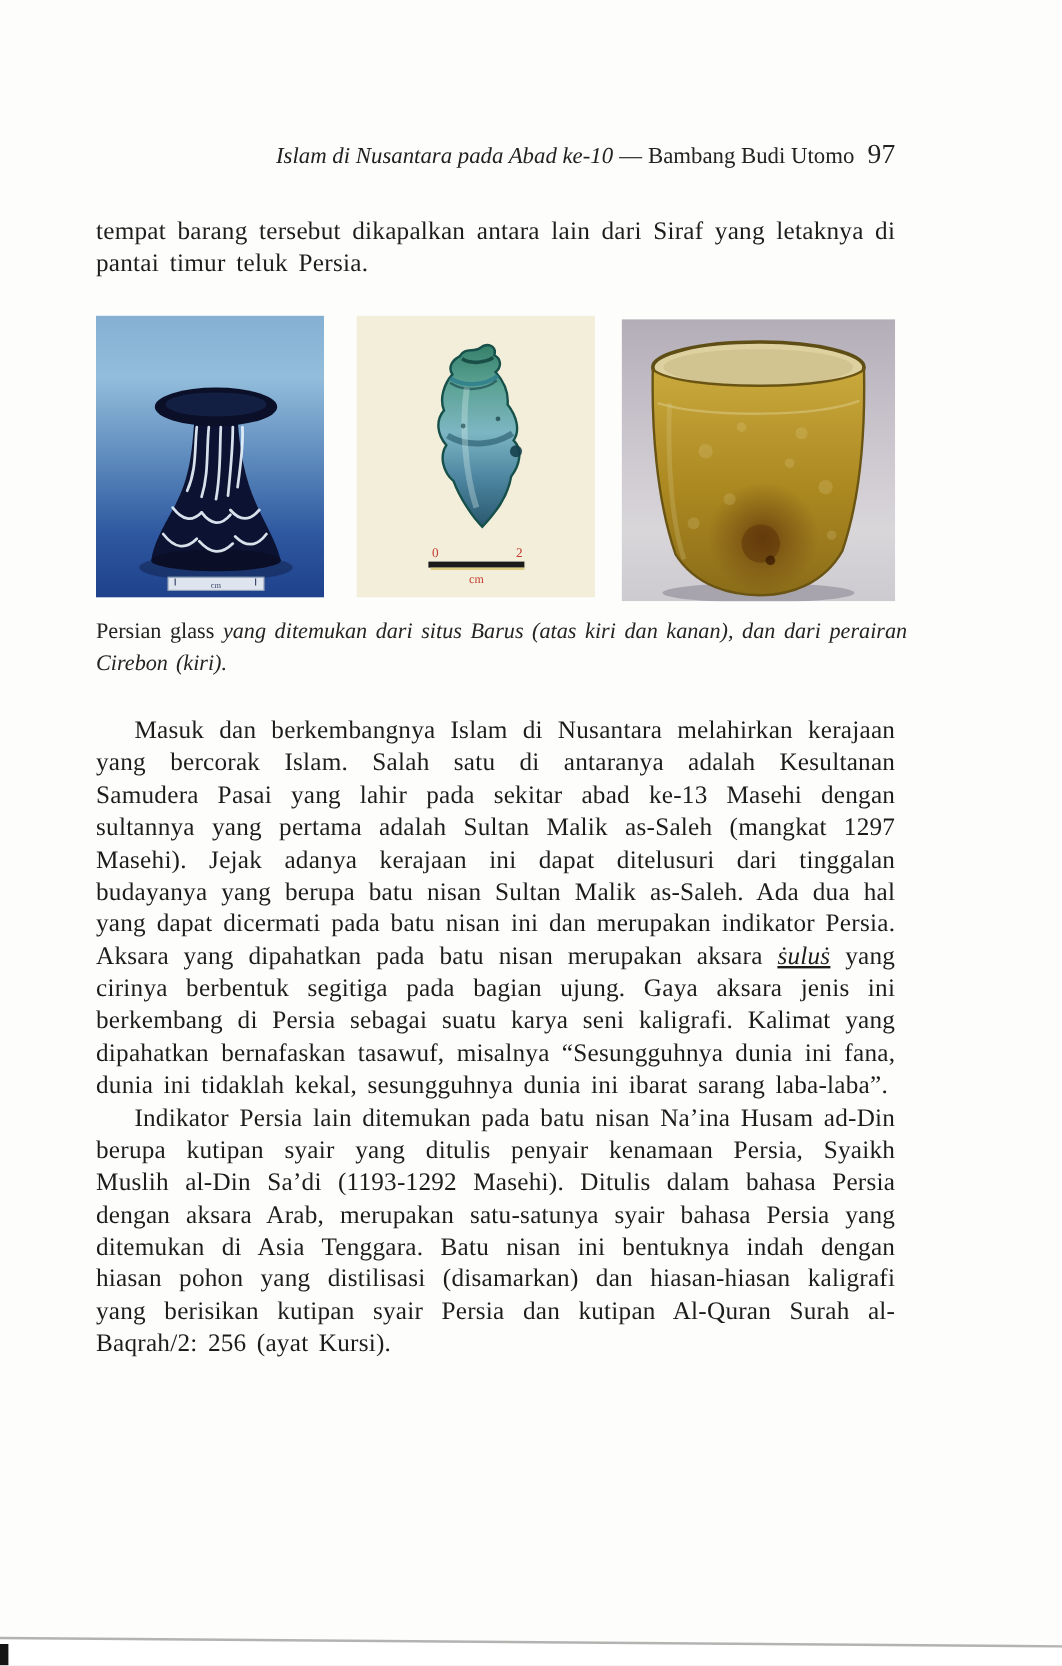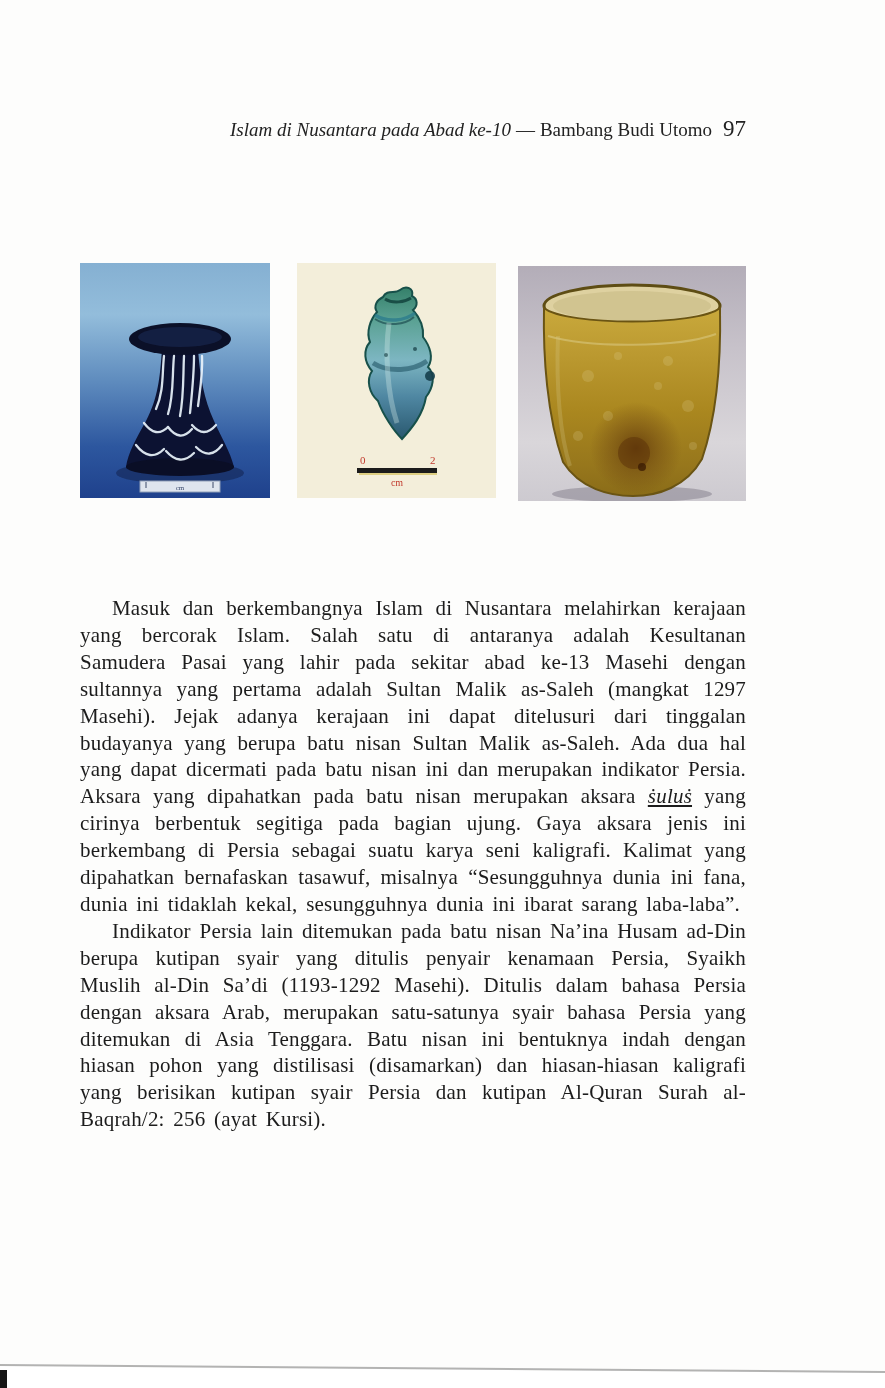--- a/index.html
+++ b/index.html
@@ -64,20 +64,23 @@
 </style>
 </head>
 <body>
 
 <div class="page">
 
   <div class="running-header">
     <span class="h-title">Islam di Nusantara pada Abad ke-10</span><span class="h-sep">—</span><span class="h-author">Bambang Budi Utomo</span><span class="h-page">97</span>
   </div>
 
+  <p class="para-lead">
+    <span>tempat barang tersebut dikapalkan antara lain dari Siraf yang letaknya di pantai timur teluk Persia.</span>
+  </p>
 
   <svg class="figure fig-left" width="190" height="235" viewBox="0 0 190 235">
     <defs>
       <linearGradient id="bgBlue" x1="0" y1="0" x2="0" y2="1">
         <stop offset="0" stop-color="#85b0d2"></stop>
         <stop offset="0.22" stop-color="#93bddb"></stop>
         <stop offset="0.5" stop-color="#5f8cbe"></stop>
         <stop offset="0.78" stop-color="#2d579f"></stop>
         <stop offset="1" stop-color="#1f418c"></stop>
       </linearGradient>
@@ -180,20 +183,23 @@
           <circle cx="170" cy="140" r="6"></circle>
         <circle cx="60" cy="170" r="5"></circle>
           <circle cx="140" cy="120" r="4"></circle>
         <circle cx="100" cy="90" r="4"></circle>
           <circle cx="175" cy="180" r="4"></circle>
       </g>
       <path d="M40,70 C38,120 42,170 52,200" stroke="#d9cb8e" stroke-width="4" fill="none" opacity="0.25"></path>
     </g>
   </svg>
 
+  <p class="caption">
+    <span class="cap-lead">Persian glass</span><span class="cap-italic"> yang ditemukan dari situs Barus (atas kiri dan kanan), dan dari perairan Cirebon (kiri).</span>
+  </p>
 
   <div class="main-text">
     <p>
       <span>Masuk dan berkembangnya Islam di Nusantara melahirkan kerajaan yang bercorak Islam. Salah satu di antaranya adalah Kesultanan Samudera Pasai yang lahir pada sekitar abad ke-13 Masehi dengan sultannya yang pertama adalah Sultan Malik as-Saleh (mangkat 1297 Masehi). Jejak adanya kerajaan ini dapat ditelusuri dari tinggalan budayanya yang berupa batu nisan Sultan Malik as-Saleh. Ada dua hal yang dapat dicermati pada batu nisan ini dan merupakan indikator Persia. Aksara yang dipahatkan pada batu nisan merupakan aksara </span><span class="term-italic">ṡuluṡ</span><span> yang cirinya berbentuk segitiga pada bagian ujung. Gaya aksara jenis ini berkembang di Persia sebagai suatu karya seni kaligrafi. Kalimat yang dipahatkan bernafaskan tasawuf, misalnya “Sesungguhnya dunia ini fana, dunia ini tidaklah kekal, sesungguhnya dunia ini ibarat sarang laba-laba”.</span>
     </p>
     <p>
       <span>Indikator Persia lain ditemukan pada batu nisan Na’ina Husam ad-Din berupa kutipan syair yang ditulis penyair kenamaan Persia, Syaikh Muslih al-Din Sa’di (1193-1292 Masehi). Ditulis dalam bahasa Persia dengan aksara Arab, merupakan satu-satunya syair bahasa Persia yang ditemukan di Asia Tenggara. Batu nisan ini bentuknya indah dengan hiasan pohon yang distilisasi (disamarkan) dan hiasan-hiasan kaligrafi yang berisikan kutipan syair Persia dan kutipan Al-Quran Surah al-Baqrah/2: 256 (ayat Kursi).</span>
     </p>
   </div>
 

